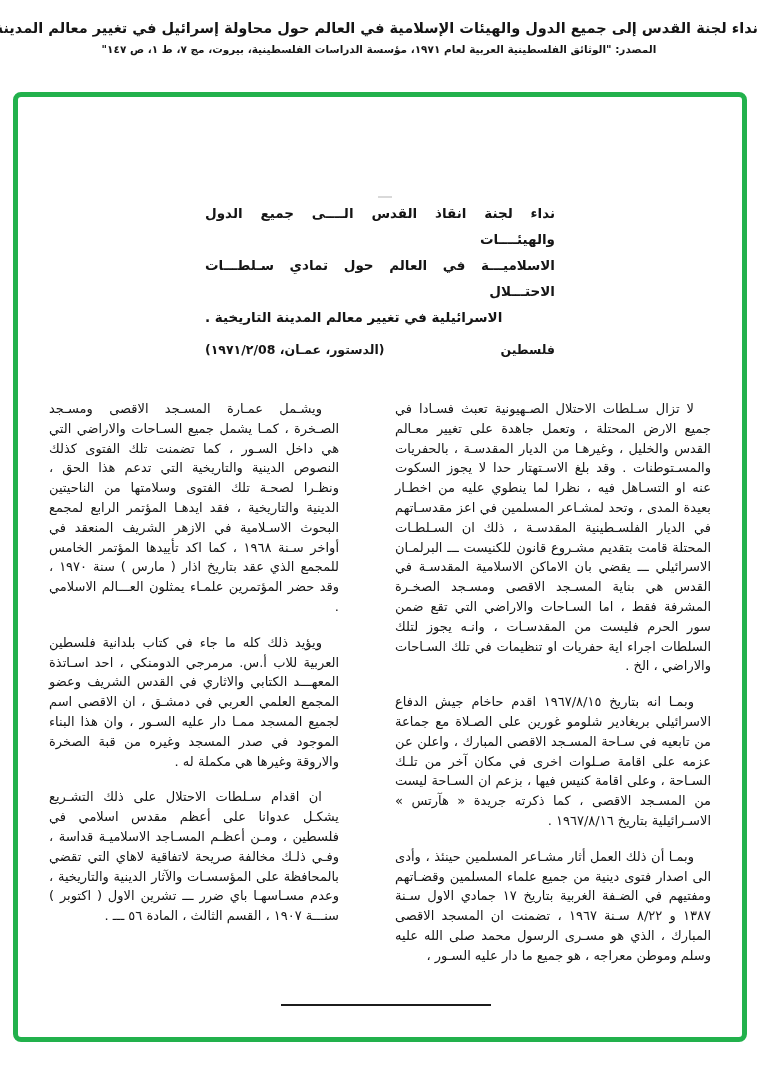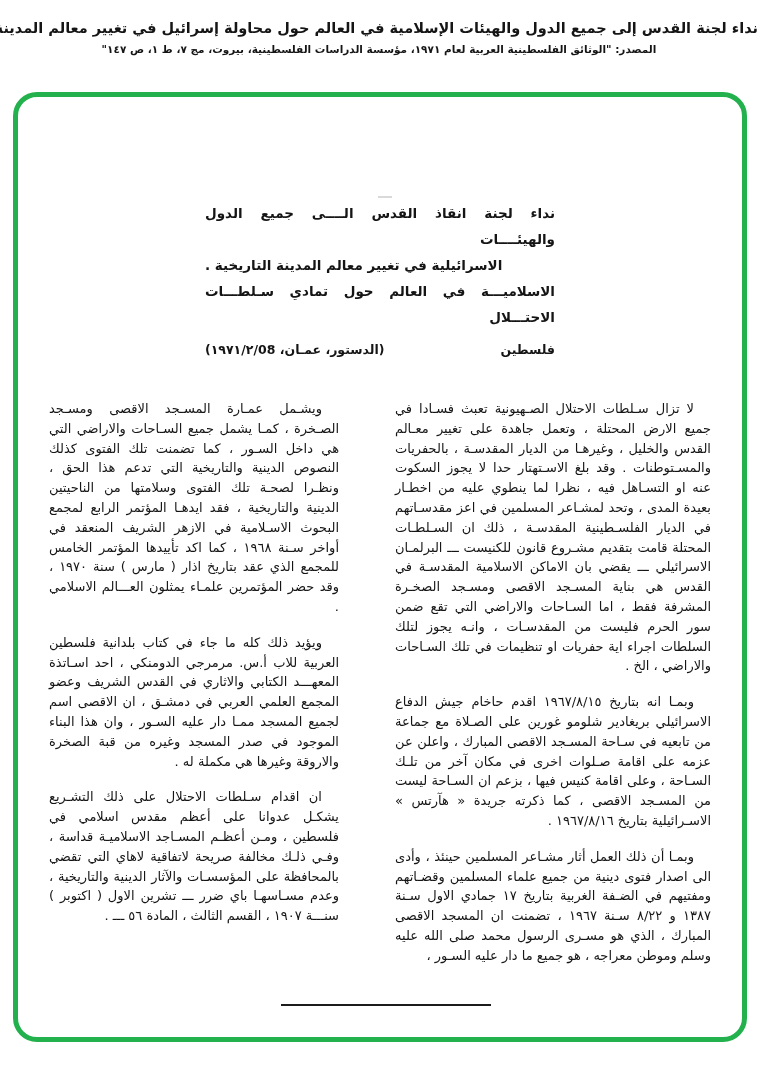--- a/index.html
+++ b/index.html
@@ -38,21 +38,21 @@
   }
   
   .green-box {
     box-sizing: border-box;
     position: absolute;
     left: 13px;
     top: 92px;
     width: 734px;
     height: 950px;
     border: 5px solid #22b14c;
-    border-radius: 24px;
+    border-radius: 8px;
     background: #ffffff;
   }
   .doc {
     direction: rtl;
     position: relative;
     height: 100%;
   }
   .scan-artifact {
     position: absolute;
     top: 99px;
@@ -119,22 +119,22 @@
   <div class="top-title">نداء لجنة القدس إلى جميع الدول والهيئات الإسلامية في العالم حول محاولة إسرائيل في تغيير معالم المدينة*</div>
   <div class="top-source">المصدر: "الوثائق الفلسطينية العربية لعام ١٩٧١، مؤسسة الدراسات الفلسطينية، بيروت، مج ٧، ط ١، ص ١٤٧"</div>
 </div>
 
 <div class="green-box">
   <div class="doc">
     <div class="scan-artifact"></div>
 
     <div class="heading">
       <div class="heading-line">نداء لجنة انقاذ القدس الــــى جميع الدول والهيئــــات</div>
+      <div class="heading-line">الاسلاميـــة في العالم حول تمادي سـلطـــات الاحتـــلال</div>
       <div class="heading-line last">الاسرائيلية في تغيير معالم المدينة التاريخية .</div>
-      <div class="heading-line">الاسلاميـــة في العالم حول تمادي سـلطـــات الاحتـــلال</div>
     </div>
 
     <div class="dateline">
       <span>فلسطين</span>
       <span>(الدستور، عمـان، ١٩٧١/٢/08)</span>
     </div>
 
     <div class="columns">
       <div class="col-right">
         <p>لا تزال سـلطات الاحتلال الصـهيونية تعبث فسـادا في جميع الارض المحتلة ، وتعمل جاهدة على تغيير معـالم القدس والخليل ، وغيرهـا من الديار المقدسـة ، بالحفريات والمسـتوطنات . وقد بلغ الاسـتهتار حدا لا يجوز السكوت عنه او التسـاهل فيه ، نظرا لما ينطوي عليه من اخطـار بعيدة المدى ، وتحد لمشـاعر المسلمين في اعز مقدسـاتهم في الديار الفلسـطينية المقدسـة ، ذلك ان السـلطـات المحتلة قامت بتقديم مشـروع قانون للكنيست ـــ البرلمـان الاسرائيلي ـــ يقضي بان الاماكن الاسلامية المقدسـة في القدس هي بناية المسـجد الاقصى ومسـجد الصخـرة المشرفة فقط ، اما السـاحات والاراضي التي تقع ضمن سور الحرم فليست من المقدسـات ، وانـه يجوز لتلك السلطات اجراء اية حفريات او تنظيمات في تلك السـاحات والاراضي ، الخ .</p>

